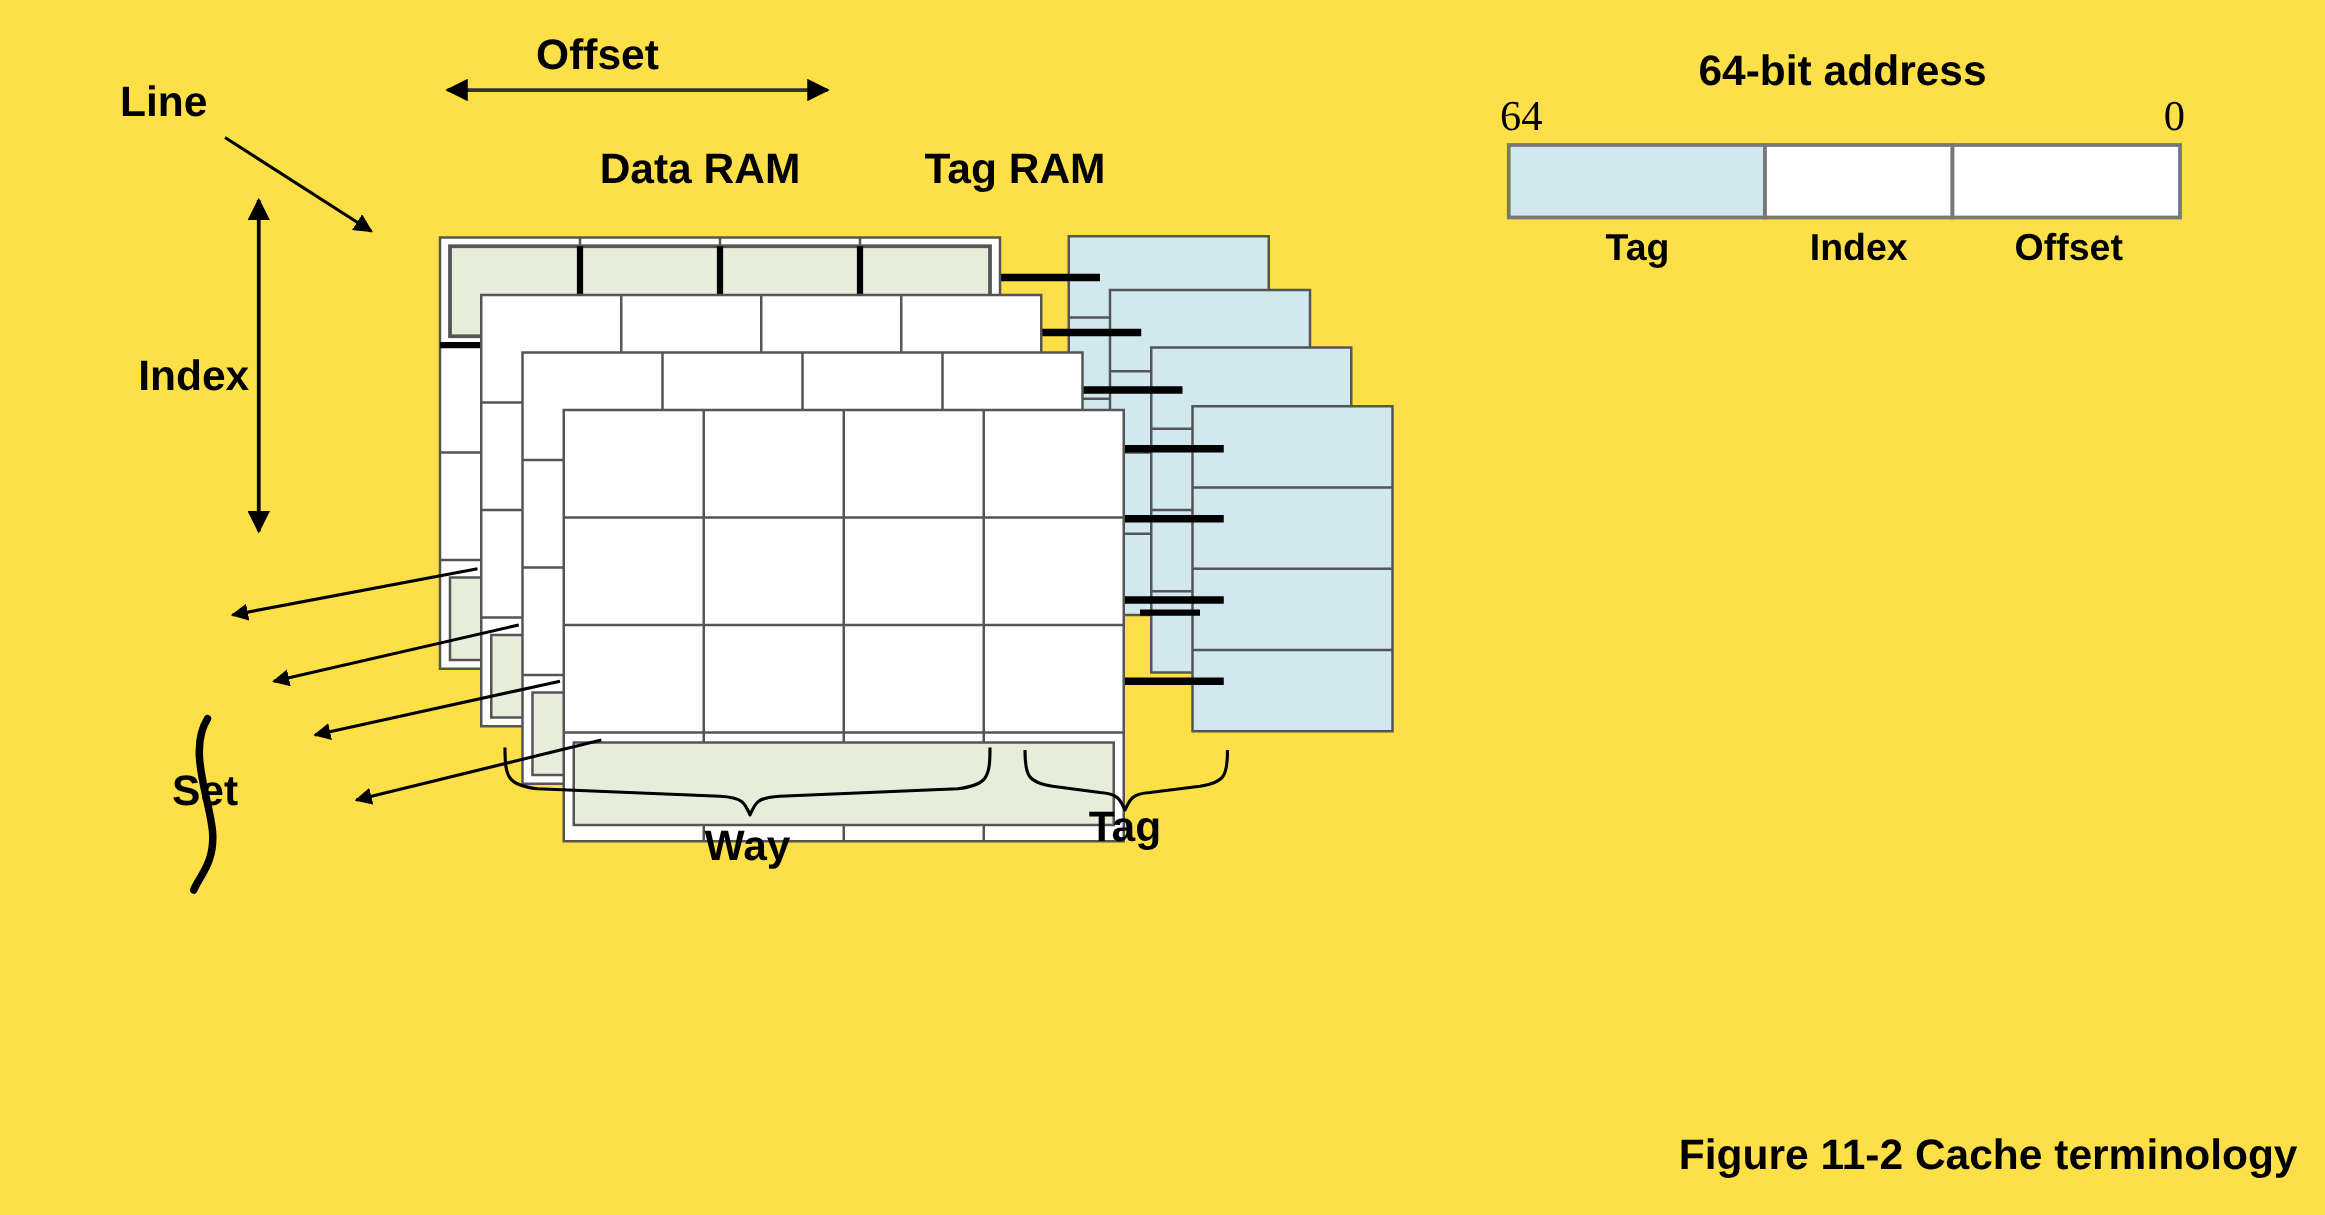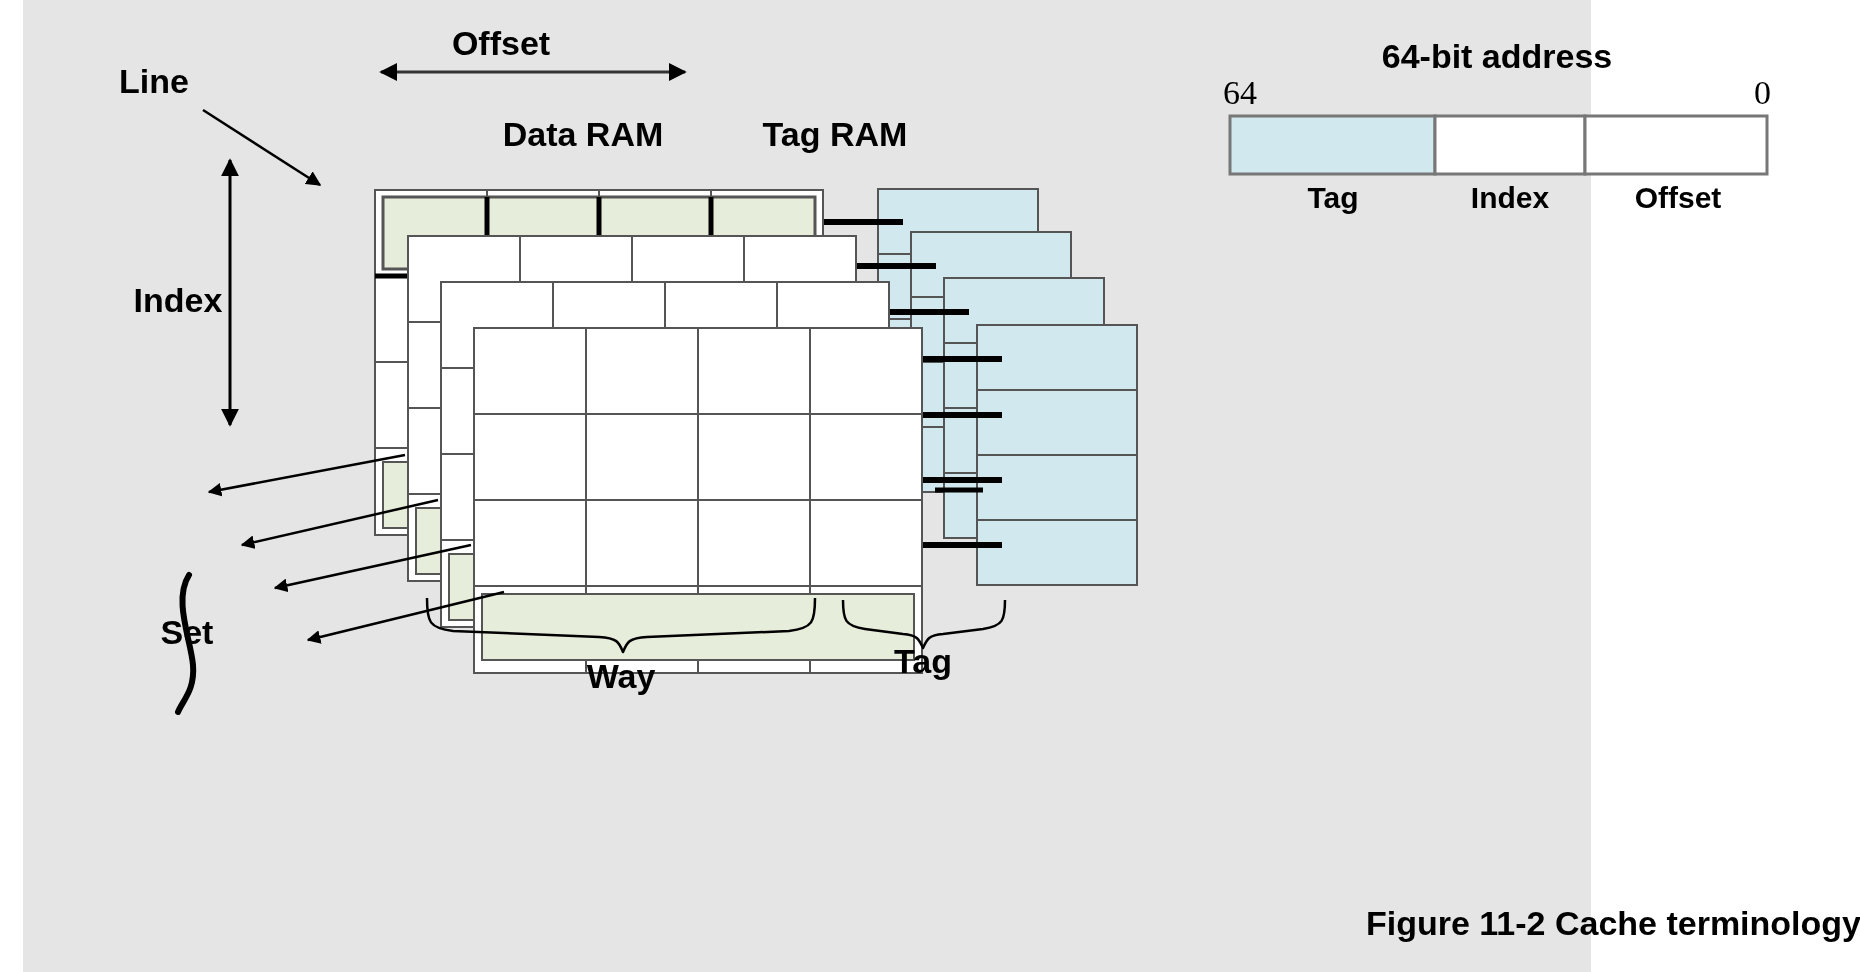--- a/index.html
+++ b/index.html
@@ -1,18 +1,18 @@
 <!DOCTYPE html>
 <html><head>
 <meta charset="utf-8">
 <style>
   html,body{margin:0;padding:0;background:#ffffff;}
   body{width:1860px;height:972px;overflow:hidden;
        font-family:"Liberation Sans",sans-serif;}
-  #stage{position:relative;width:1568px;height:972px;background:#e5e5e5;margin-left:23px;}
+  #stage{position:relative;width:1860px;height:972px;background:#fde047;}
   svg#fig{position:absolute;left:0;top:0;width:1860px;height:972px;display:block;}
   .lbl{font-family:"Liberation Sans",sans-serif;font-weight:bold;fill:#000;}
   .lbl-lg{font-size:34px;}
   .lbl-md{font-size:30px;}
   .lbl-serif{font-family:"Liberation Serif",serif;font-weight:normal;font-size:34px;fill:#000;}
   .cap{font-size:34px;font-weight:bold;}
 </style>
 </head>
 <body>
 

